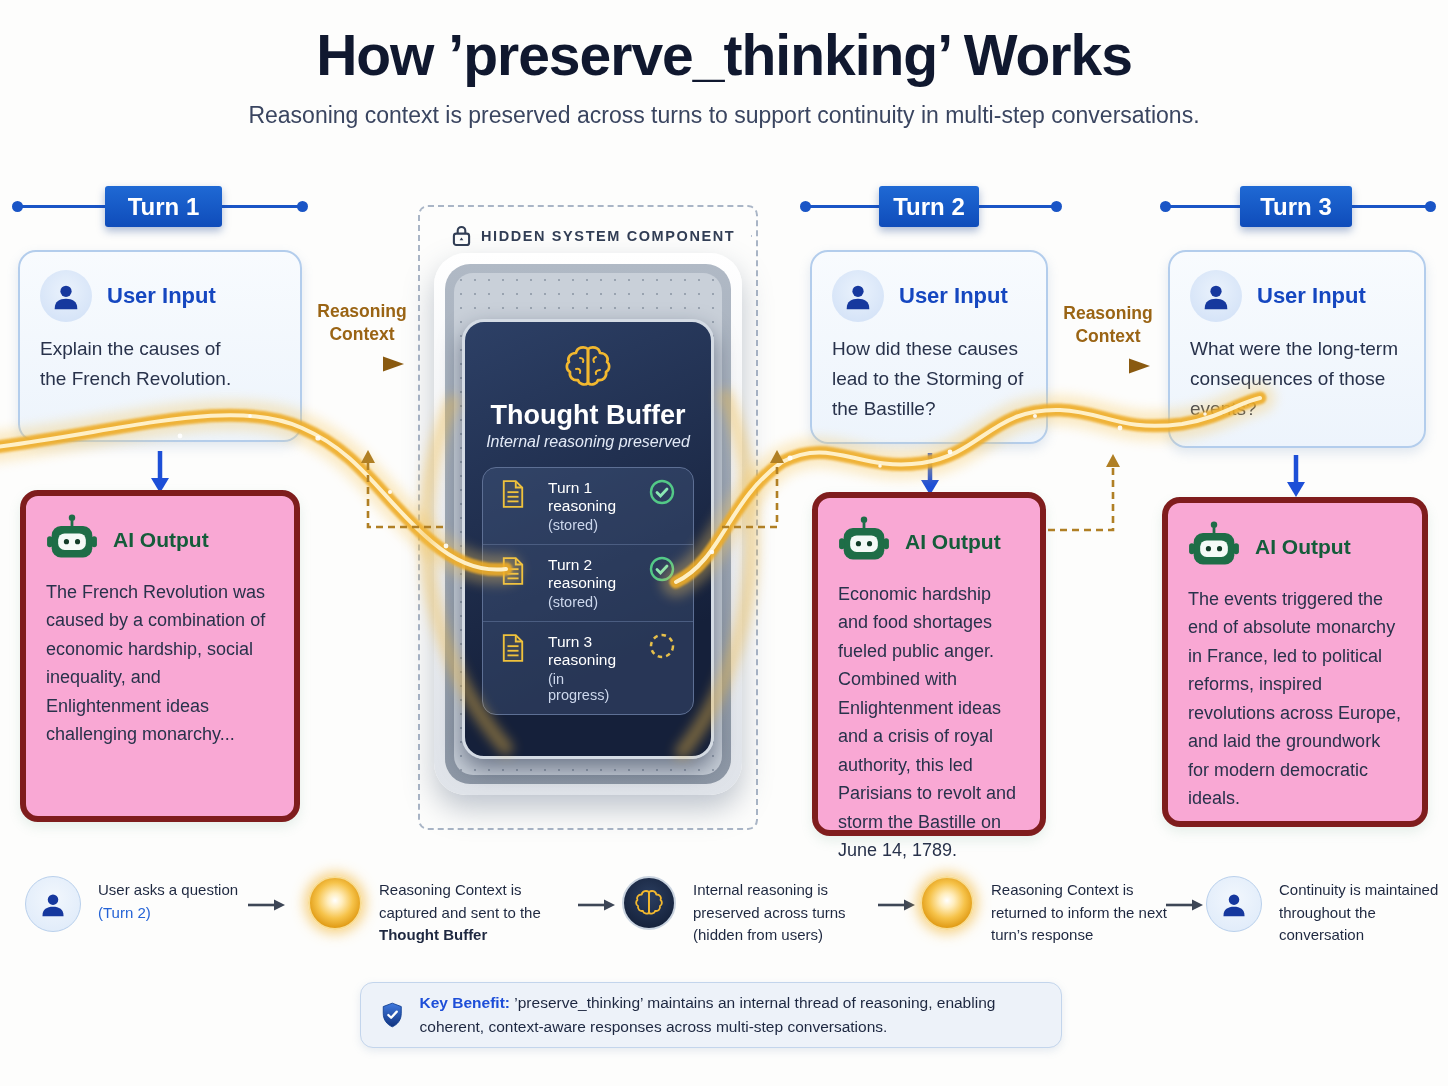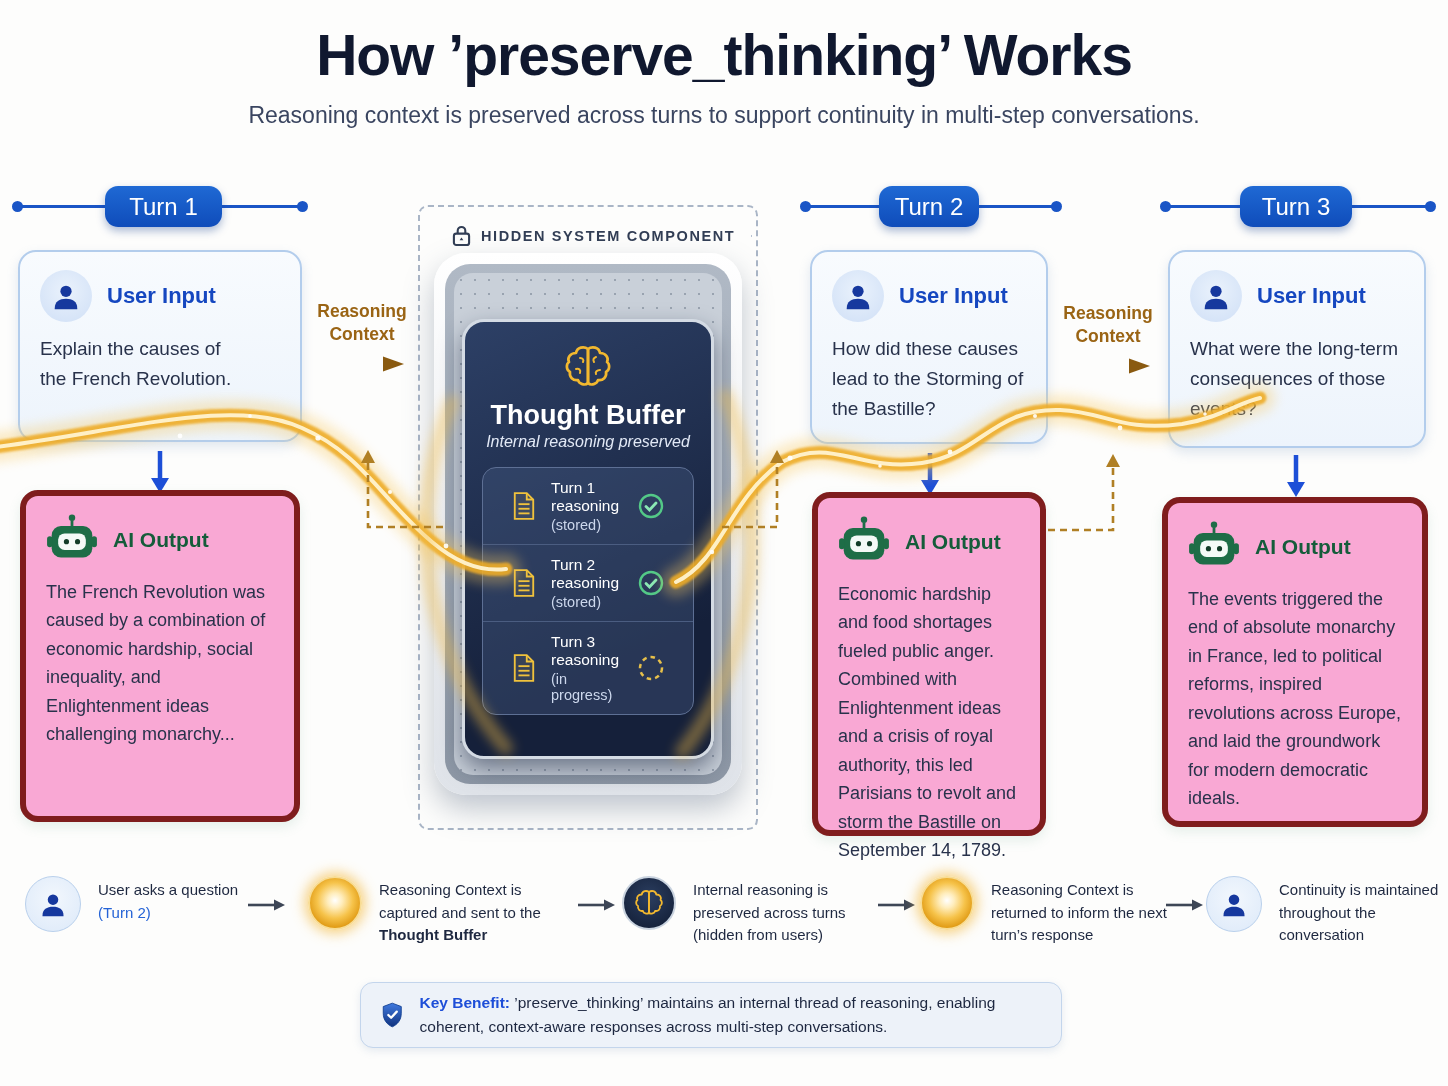--- a/index.html
+++ b/index.html
@@ -11,22 +11,22 @@
   
   .hdr{position:absolute;top:22px;left:0;width:100%;text-align:center;}
   .hdr h1{margin:0;font-size:57px;font-weight:800;letter-spacing:-1px;color:#10182f;}
   .hdr p{margin:14px 12px 0;font-size:23px;color:#3a4560;}
   
   .turn-line{position:absolute;height:3px;background:#1a55c6;border-radius:2px;z-index:2;}
   .turn-line .dot{position:absolute;width:11px;height:11px;border-radius:50%;background:#1a55c6;top:-4px;}
   .dot.l{left:-2px}.dot.r{right:-2px}
   .turn-badge{
     position:absolute;z-index:3;display:flex;align-items:center;justify-content:center;
-    background:linear-gradient(180deg,#1f69d4,#0f4cba);color:#fff;font-weight:normal;
-    font-size:24px;border-radius:13px;box-shadow:0 4px 9px rgba(16,60,140,.35);
+    background:linear-gradient(180deg,#1f69d4,#0f4cba);color:#fff;font-weight:bold;
+    font-size:24px;border-radius:3px;box-shadow:0 4px 9px rgba(16,60,140,.35);
   }
   
   .card{position:absolute;border-radius:18px;padding:18px 20px;box-sizing:border-box;z-index:2;}
   .user-card{background:linear-gradient(180deg,#f8fbfe,#edf4fc);border:2px solid #b3cdec;box-shadow:0 5px 12px rgba(110,145,190,.20);}
   .ai-card{background:#f9a8d4;border:6px solid #7f1d1d;box-shadow:0 5px 12px rgba(110,170,145,.16);}
   .card-head{display:flex;align-items:center;gap:15px;margin-bottom:12px;}
   .avatar{width:52px;height:52px;border-radius:50%;background:radial-gradient(circle at 50% 40%,#eaf2fc,#cfdff6);
     display:flex;align-items:center;justify-content:center;flex:0 0 auto;}
   .user-title{color:#1547c0;font-weight:bold;font-size:22px;}
   .ai-title{color:#155c3a;font-weight:bold;font-size:21px;}
@@ -50,21 +50,21 @@
   .device-dots{position:absolute;inset:9px;border-radius:19px;background-color:#c9d0d9;
     background-image:radial-gradient(#99a3b0 1.2px,transparent 1.4px);background-size:14px 14px;}
   .panel{position:absolute;left:50%;transform:translateX(-50%);top:66px;width:246px;height:434px;border-radius:22px;
     background:linear-gradient(155deg,#2d4066,#15203a 75%);border:3px solid #d4dbe4;
     box-shadow:0 10px 22px rgba(20,32,60,.5);text-align:center;color:#fff;z-index:2;}
   .panel h2{margin:6px 0 2px;font-size:27px;font-weight:800;}
   .panel .sub{font-style:italic;font-size:16px;color:#e2e9f6;}
   .panel .brain-wrap{margin-top:22px;}
   .buffer-list{margin:16px auto 0;width:212px;border-radius:14px;background:rgba(70,92,132,.38);
     border:1.5px solid #5d6f94;box-sizing:border-box;}
-  .buffer-row{display:flex;align-items:center;gap:15px;padding:11px 29px;min-height:53px;border-bottom:1px solid #4b5d81;}
+  .buffer-row{display:flex;align-items:flex-start;gap:23px;padding:11px 18px;min-height:53px;border-bottom:1px solid #4b5d81;}
   .buffer-row:last-child{border-bottom:none;}
   .buffer-texts{flex:1;text-align:left;color:#fff;}
   .buffer-title{font-size:15.5px;}
   .buffer-status{font-size:14.5px;color:#ccd7ec;margin-top:2px;}
   
   .overlay{position:absolute;left:0;top:0;z-index:3;pointer-events:none;}
   .r1{stroke:#f7c85f;stroke-width:30;opacity:.35;fill:none;stroke-linecap:round;filter:url(#rblur);}
   .r2{stroke:#eeac28;stroke-width:13;opacity:.88;fill:none;stroke-linecap:round;filter:url(#rblur1);}
   .r3{stroke:#fff3cf;stroke-width:4;opacity:.95;fill:none;stroke-linecap:round;}
   .arc{stroke:#f3bc45;stroke-width:14;opacity:.45;fill:none;stroke-linecap:round;filter:url(#rblur);}
@@ -340,21 +340,21 @@
             <rect x="6" y="13" width="44" height="34" rx="10" fill="#1e6d47"></rect>
             <rect x="13" y="21" width="30" height="18" rx="7" fill="#f4faf7"></rect>
             <circle cx="22" cy="30" r="2.8" fill="#123c28"></circle>
             <circle cx="34" cy="30" r="2.8" fill="#123c28"></circle>
             <rect x="1" y="24" width="6" height="12" rx="3" fill="#1e6d47"></rect>
             <rect x="49" y="24" width="6" height="12" rx="3" fill="#1e6d47"></rect>
           </svg>
       </span>
       <span class="ai-title">AI Output</span>
     </div>
-    <p class="card-text">Economic hardship and food shortages fueled public anger. Combined with Enlightenment ideas and a crisis of royal authority, this led Parisians to revolt and storm the Bastille on September 14, 1789.</p>
+    <p class="card-text">Economic hardship and food shortages fueled public anger. Combined with Enlightenment ideas and a crisis of royal authority, this led Parisians to revolt and storm the Bastille on June 14, 1789.</p>
   </div>
 
   <div class="rc" style="left:1060px;top:302px;">
     <span>Reasoning Context</span>
     <svg width="86" height="16" viewBox="0 0 86 16">
       <line x1="3" y1="8" x2="66" y2="8" stroke="url(#rcg1)" stroke-width="5.5" stroke-linecap="round"></line>
       <path d="M85 8 64 0.5v15z" fill="#8a5a10"></path>
     </svg>
   </div>
 

